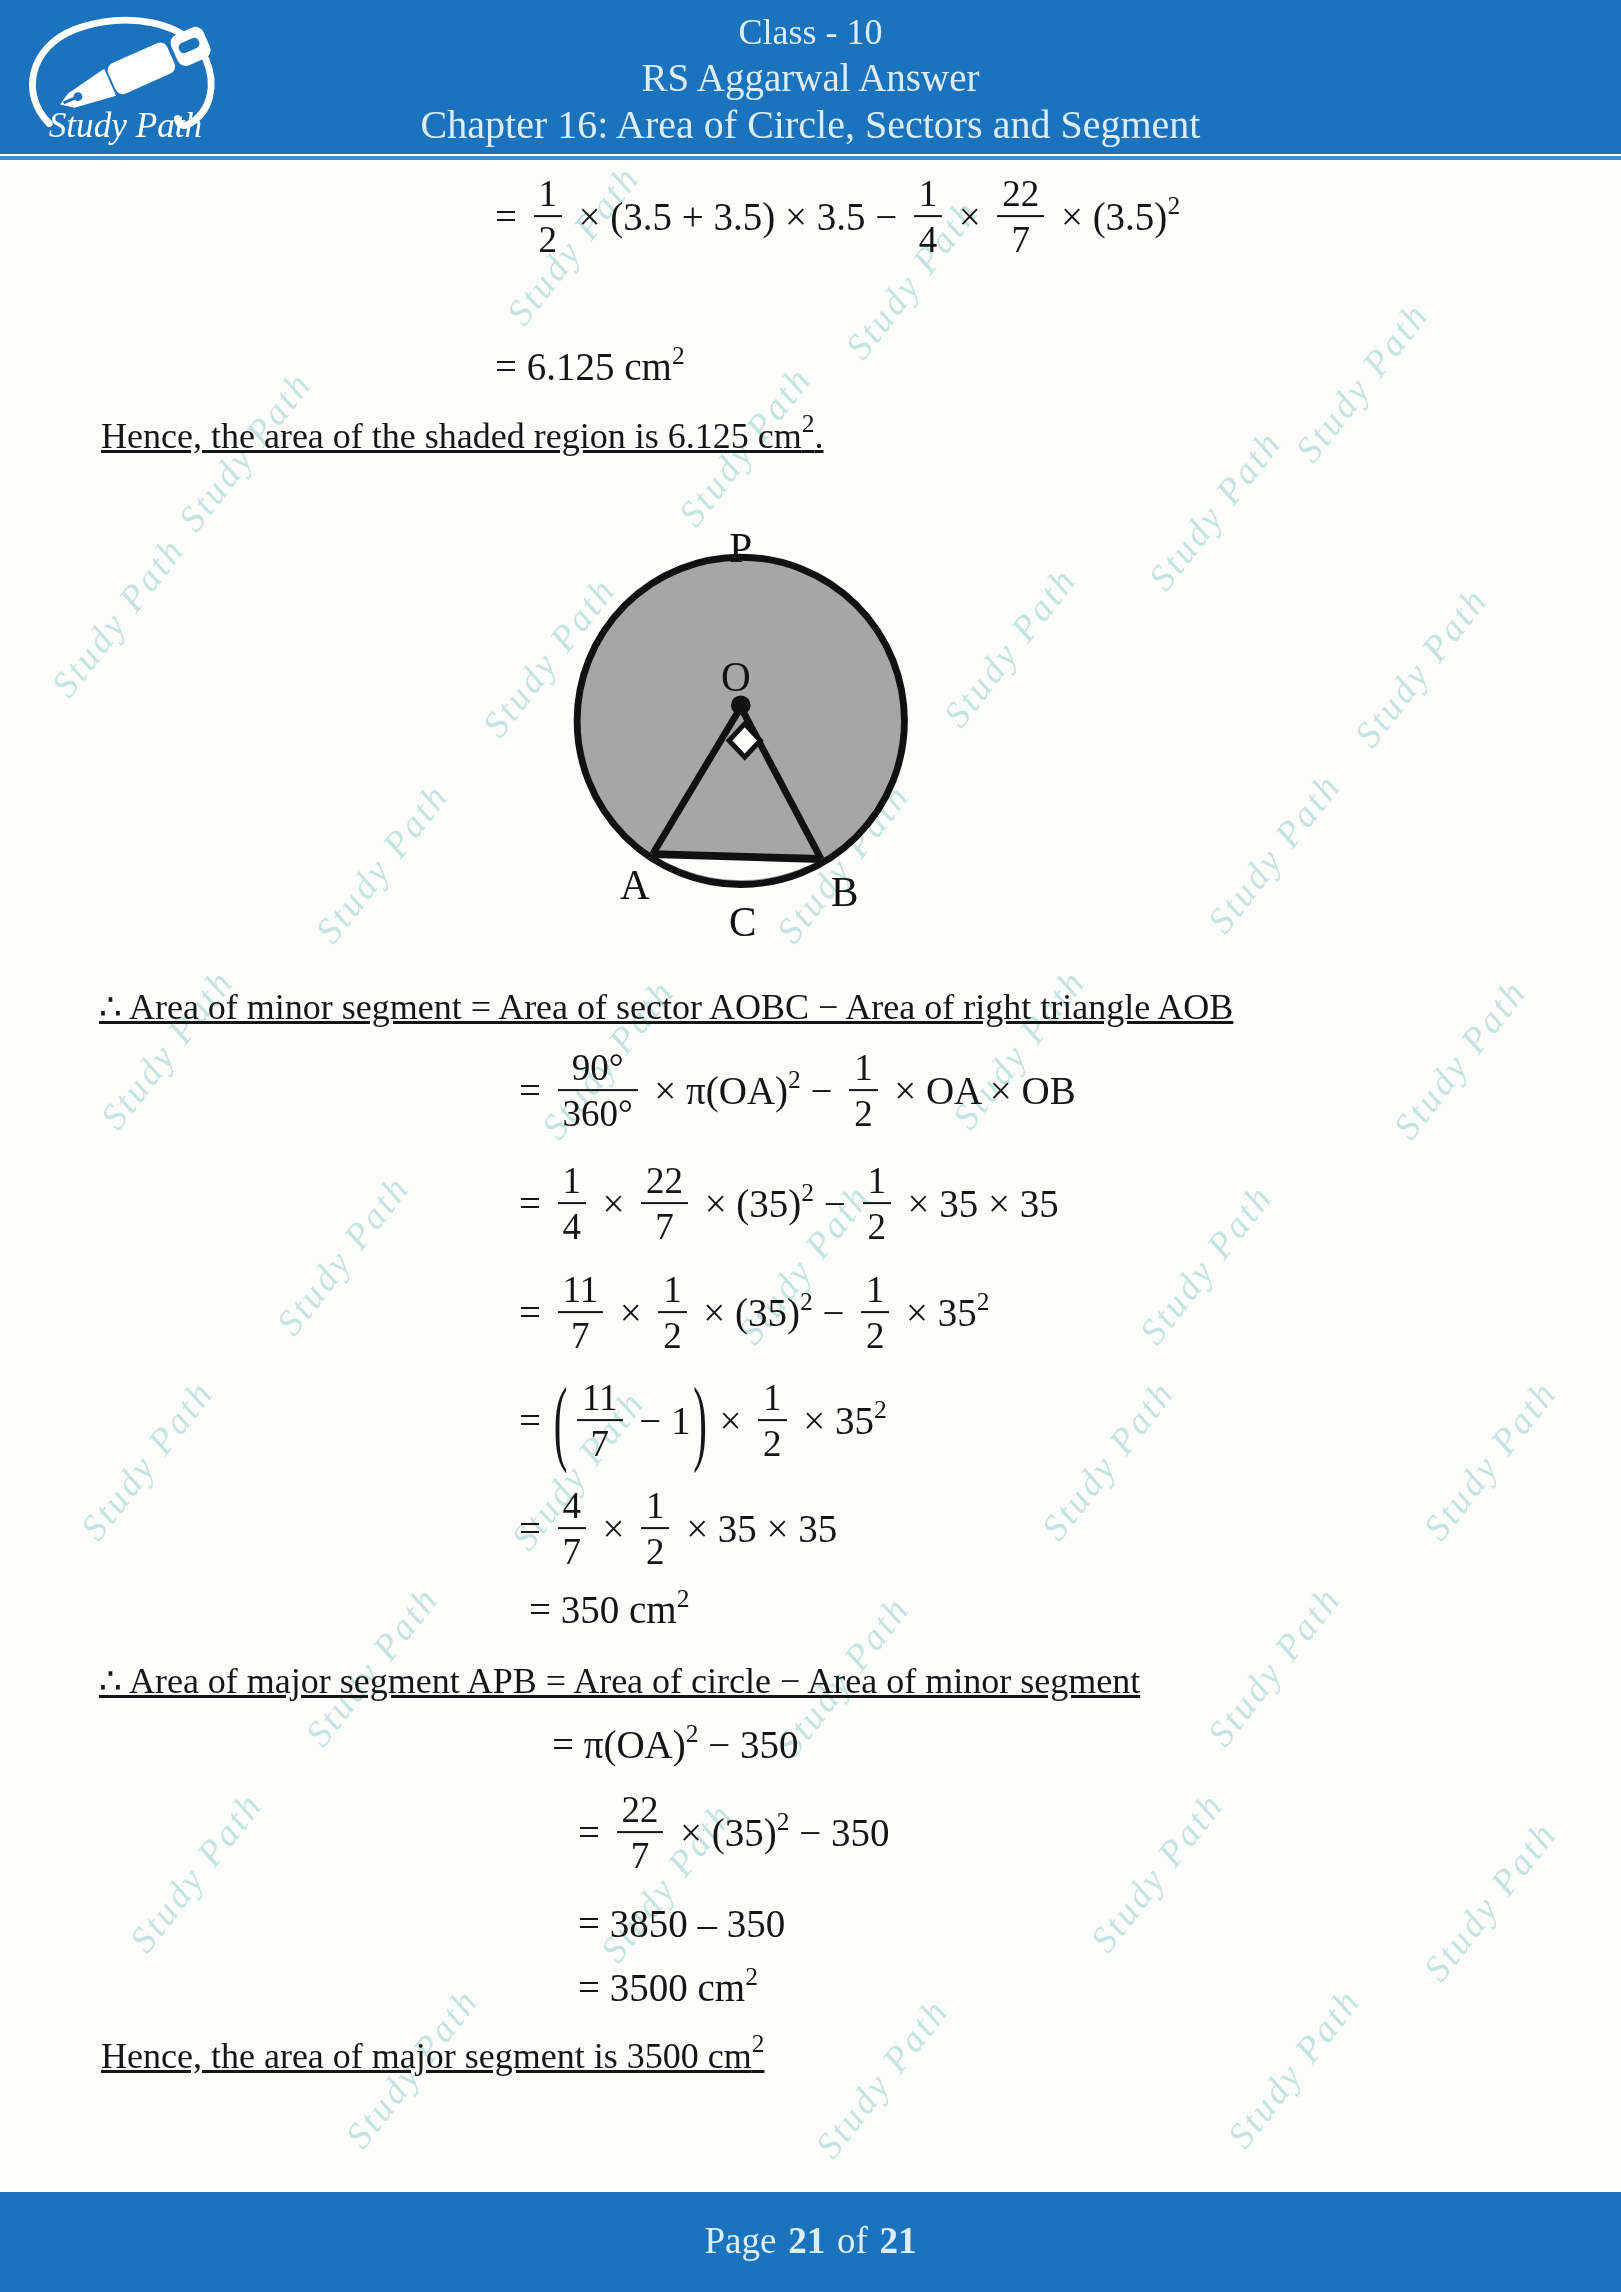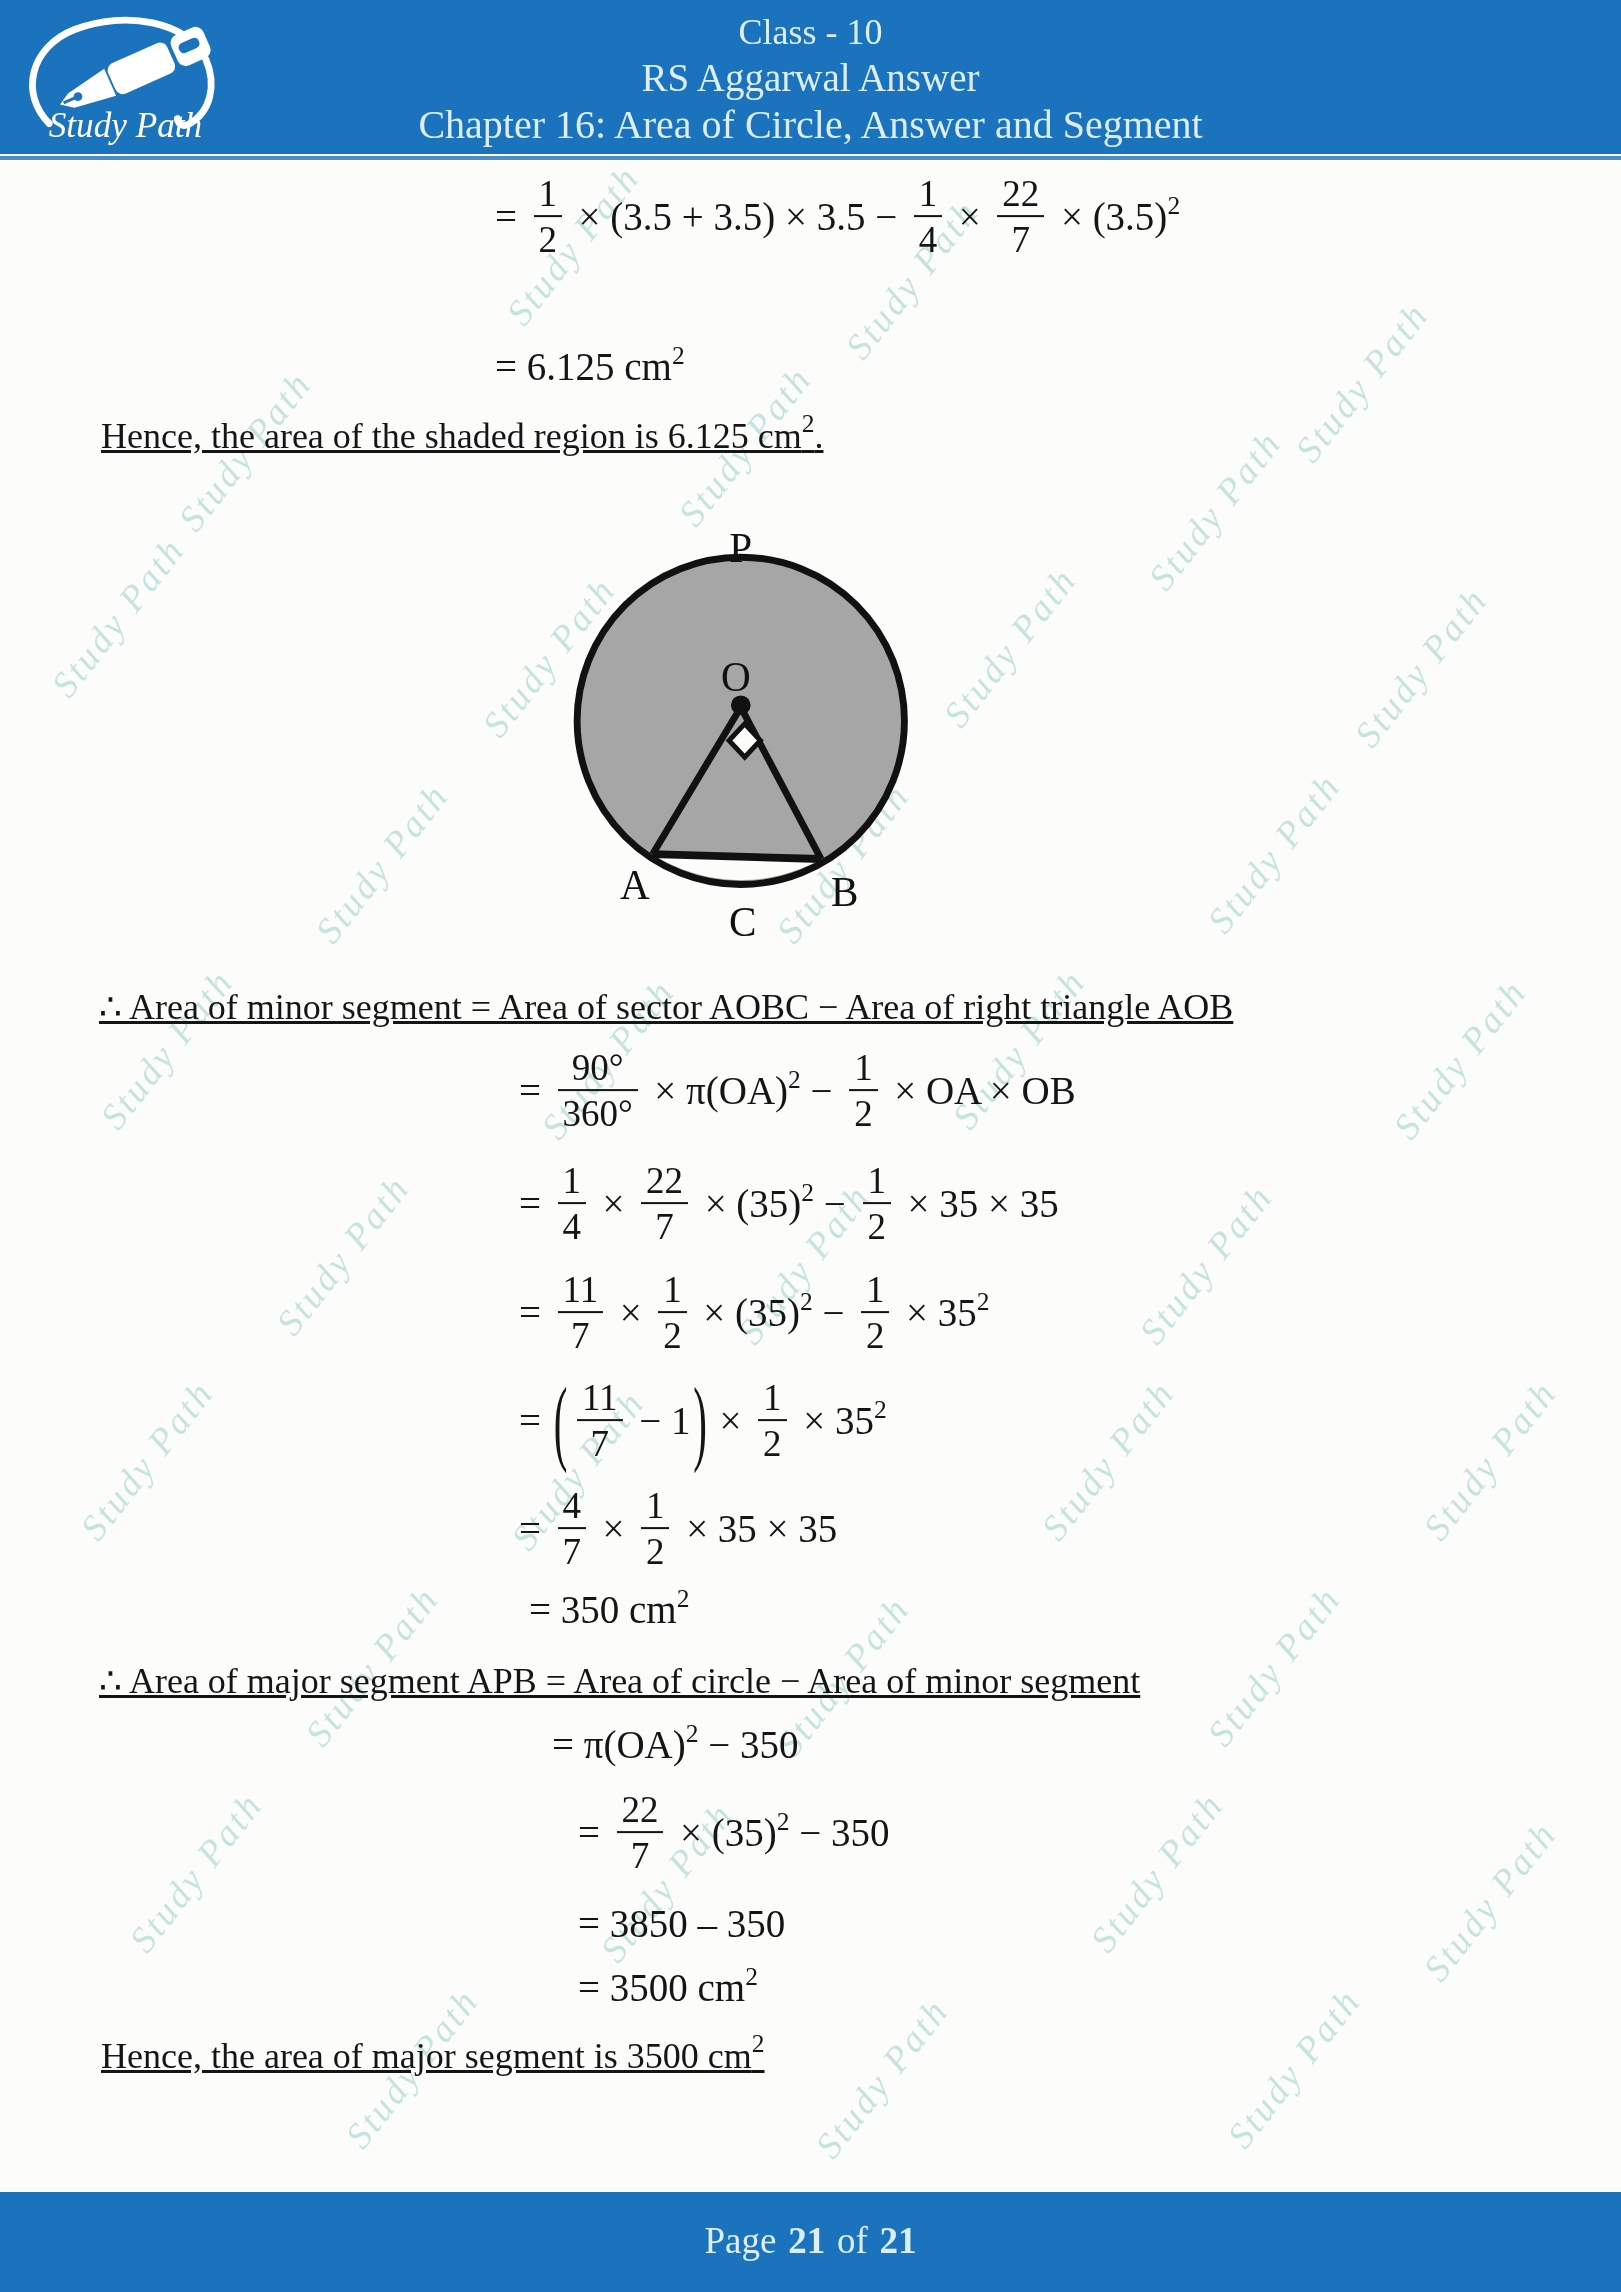--- a/index.html
+++ b/index.html
@@ -120,21 +120,21 @@
         <line x1="46" y1="71" x2="60" y2="71" stroke="#1b73bd" stroke-width="3"></line>
         <rect x="100" y="54" width="66" height="34" rx="8" fill="#ffffff"></rect>
         <rect x="170" y="54" width="36" height="34" rx="9" fill="#ffffff"></rect>
         <rect x="176" y="64" width="22" height="11" rx="5" fill="#1b73bd"></rect>
       </g>
       <text x="116" y="136" text-anchor="middle" font-size="36" font-style="italic" fill="#ffffff">Study Path</text>
     </svg>
     <div class="header-titles">
       <div class="h-line1">Class - 10</div>
       <div class="h-line2">RS Aggarwal Answer</div>
-      <div class="h-line3">Chapter 16: Area of Circle, Answer and Segment</div>
+      <div class="h-line3">Chapter 16: Area of Circle, Sectors and Segment</div>
     </div>
   </div>
   <div class="header-rule"></div>
 
   <div class="eq" style="left:495px;top:163px">= <span class="frac"><span class="num">1</span><span class="den">2</span></span> × (3.5 + 3.5) × 3.5 − <span class="frac"><span class="num">1</span><span class="den">4</span></span> × <span class="frac"><span class="num">22</span><span class="den">7</span></span> × (3.5)<sup>2</sup></div>
   <div class="eq" style="left:495px;top:313px">= 6.125 cm<sup>2</sup></div>
   <div class="stmt" style="left:101px;top:382px">Hence, the area of the shaded region is 6.125 cm<sup>2</sup>.</div>
 
 
   <svg class="diagram" width="451" height="441" viewBox="540 528 460 450">

